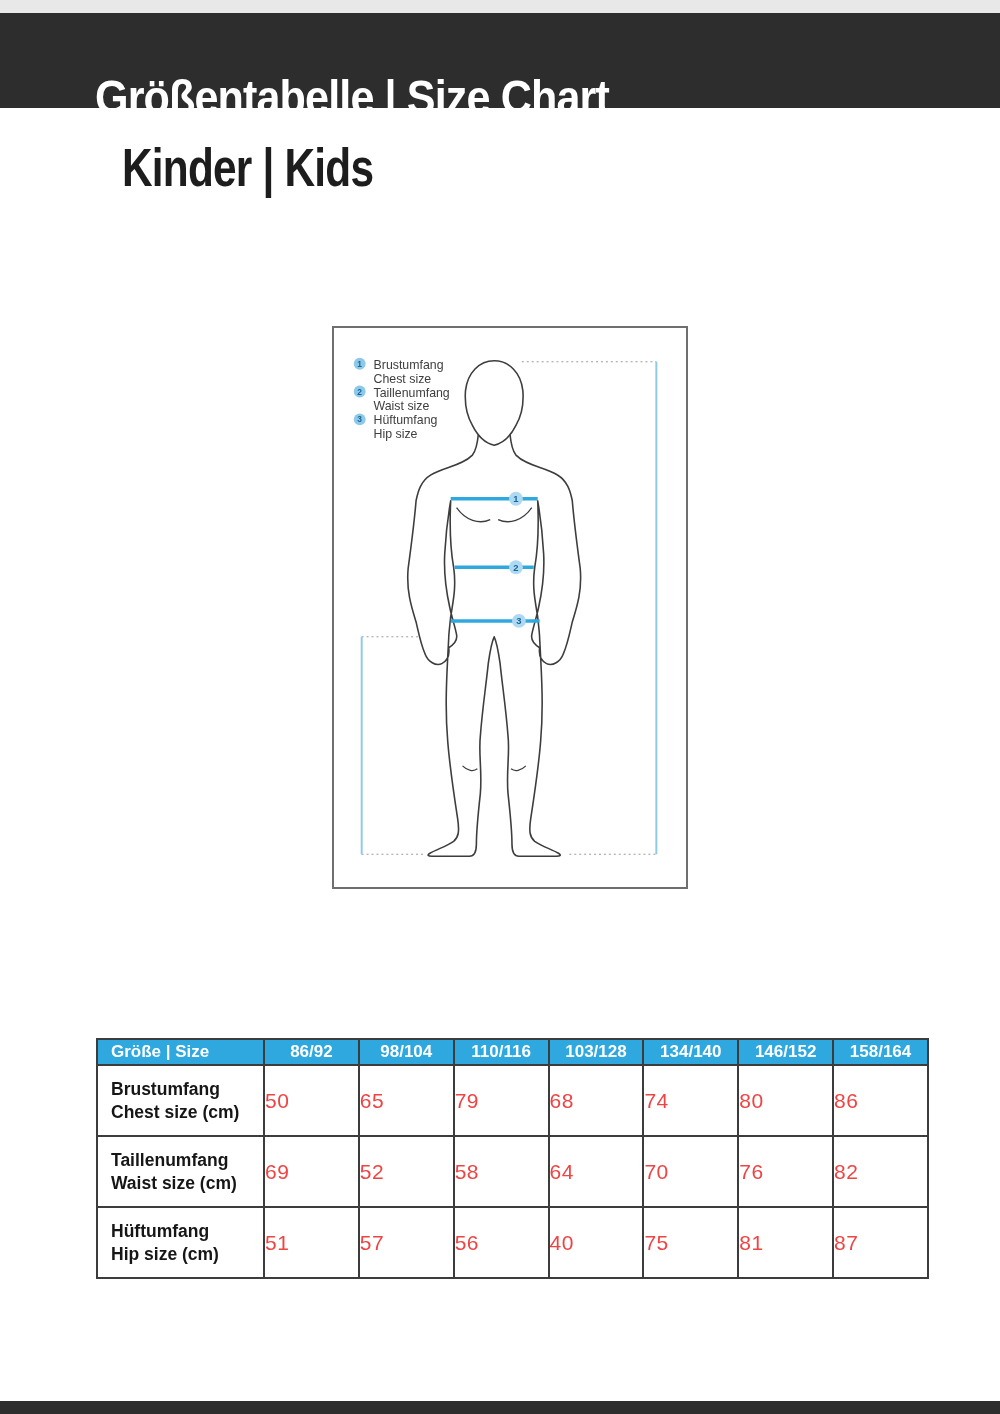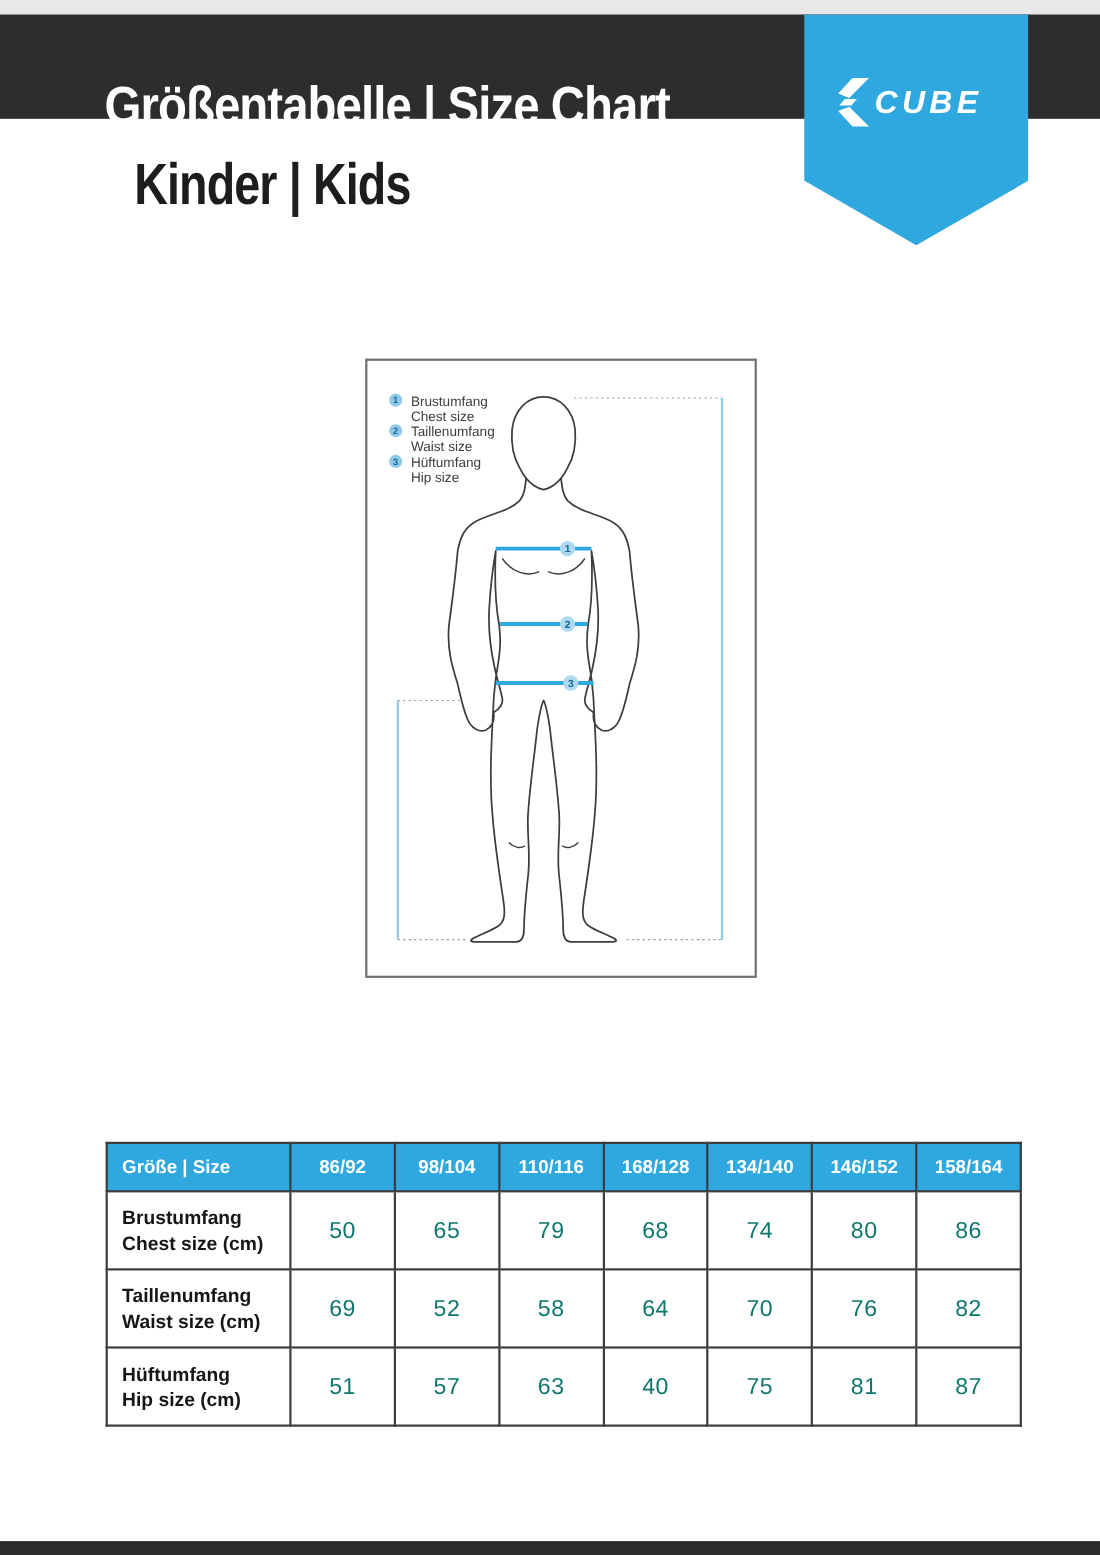--- a/index.html
+++ b/index.html
@@ -29,46 +29,36 @@
   .figure-box svg { display:block; width:100%; height:100%; }
   .fig-text { font-family:"Liberation Sans", sans-serif; fill:#3e3e3e; font-size:12.5px; }
   .fig-num  { font-family:"Liberation Sans", sans-serif; fill:#15679a; font-size:8.5px; font-weight:700; text-anchor:middle; }
   .measure-num { font-family:"Liberation Sans", sans-serif; fill:#15679a; font-size:9.5px; font-weight:700; text-anchor:middle; }
 
   
   .size-table { position:absolute; left:96px; top:1025px; width:833px;
                 border-collapse:collapse; table-layout:fixed; }
   .size-table th, .size-table td { border:2px solid #3c3c3c; }
   .size-table thead th { background:#2fa8e0; color:#fff; font-size:17px; font-weight:700;
-                         height:44px; text-align:center; }
+                         height:26px; text-align:center; }
   .size-table thead th.rowhead { text-align:left; padding-left:13px; }
-  .size-table td { height:71px; text-align:center; font-size:21px; color:#0f766e; letter-spacing:.5px; }
+  .size-table td { height:71px; font-size:21px; color:#ef4444; letter-spacing:.5px; }
   .size-table td.label { text-align:left; padding-left:13px; font-size:17.5px; font-weight:700;
                          color:#161616; line-height:1.3; letter-spacing:0; }
 </style>
 </head>
 <body>
 
 <div class="page">
 
   <div class="topbar"></div>
 
   <div class="title">Größentabelle | Size Chart</div>
   <div class="subtitle">Kinder | Kids</div>
 
-  <div class="ribbon">
-    <svg width="152" height="50" viewBox="0 0 152 50">
-      <g fill="#ffffff">
-        <path d="M33,2 L18,2 L5,16 L15,20 Z"></path>
-        <path d="M11,21 L22,21 L17,27 L6,27 Z"></path>
-        <path d="M15,28 L5,32 L18,46 L33,46 Z"></path>
-      </g>
-      <text class="brand-word" x="38" y="34" font-size="29" fill="#ffffff">CUBE</text>
-    </svg>
-  </div>
 
   <div class="figure-box">
     <svg viewBox="0 0 356 563" preserveAspectRatio="none">
 
       <g stroke="#9b9b9b" stroke-width="1" stroke-dasharray="2 3" fill="none">
         <path d="M190,34 H326"></path>
         <path d="M28,311 H153"></path>
         <path d="M28,530 H90"></path>
         <path d="M238,530 H326"></path>
       </g>
@@ -149,21 +139,21 @@
         <col>
         <col>
         <col>
       </colgroup>
     <thead>
       <tr>
         <th class="rowhead">Größe | Size</th>
         <th>86/92</th>
         <th>98/104</th>
         <th>110/116</th>
-        <th>168/128</th>
+        <th>103/128</th>
         <th>134/140</th>
         <th>146/152</th>
         <th>158/164</th>
       </tr>
     </thead>
     <tbody>
       <tr>
         <td class="label">
           <span>Brustumfang</span><br>
           <span>Chest size (cm)</span>
@@ -189,21 +179,21 @@
         <td>76</td>
         <td>82</td>
       </tr>
       <tr>
         <td class="label">
           <span>Hüftumfang</span><br>
           <span>Hip size (cm)</span>
         </td>
         <td>51</td>
         <td>57</td>
-        <td>63</td>
+        <td>56</td>
         <td>40</td>
         <td>75</td>
         <td>81</td>
         <td>87</td>
       </tr>
     </tbody>
   </table>
 
   <div class="bottombar"></div>
 </div>

